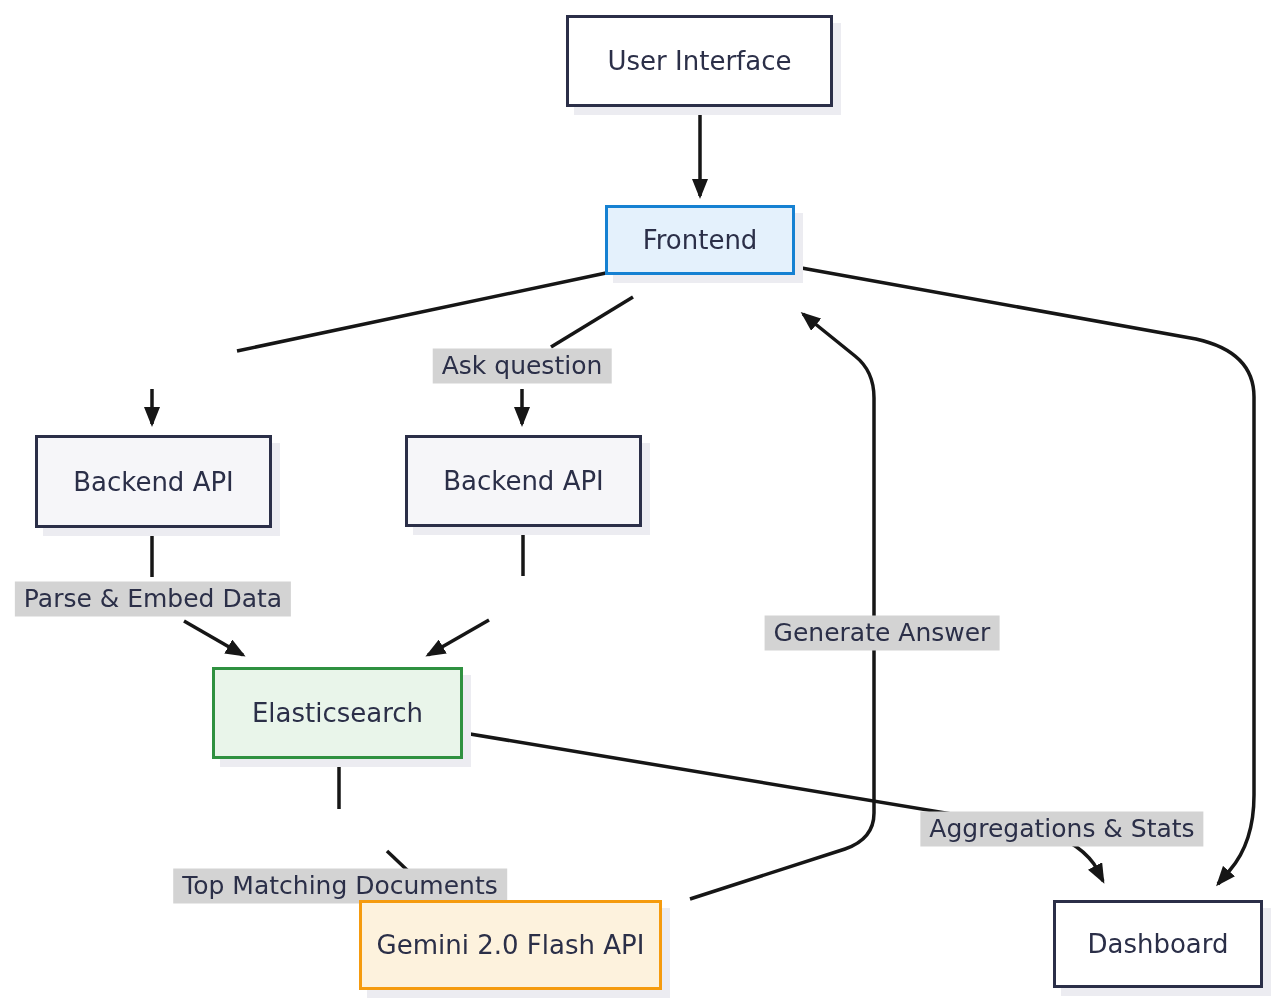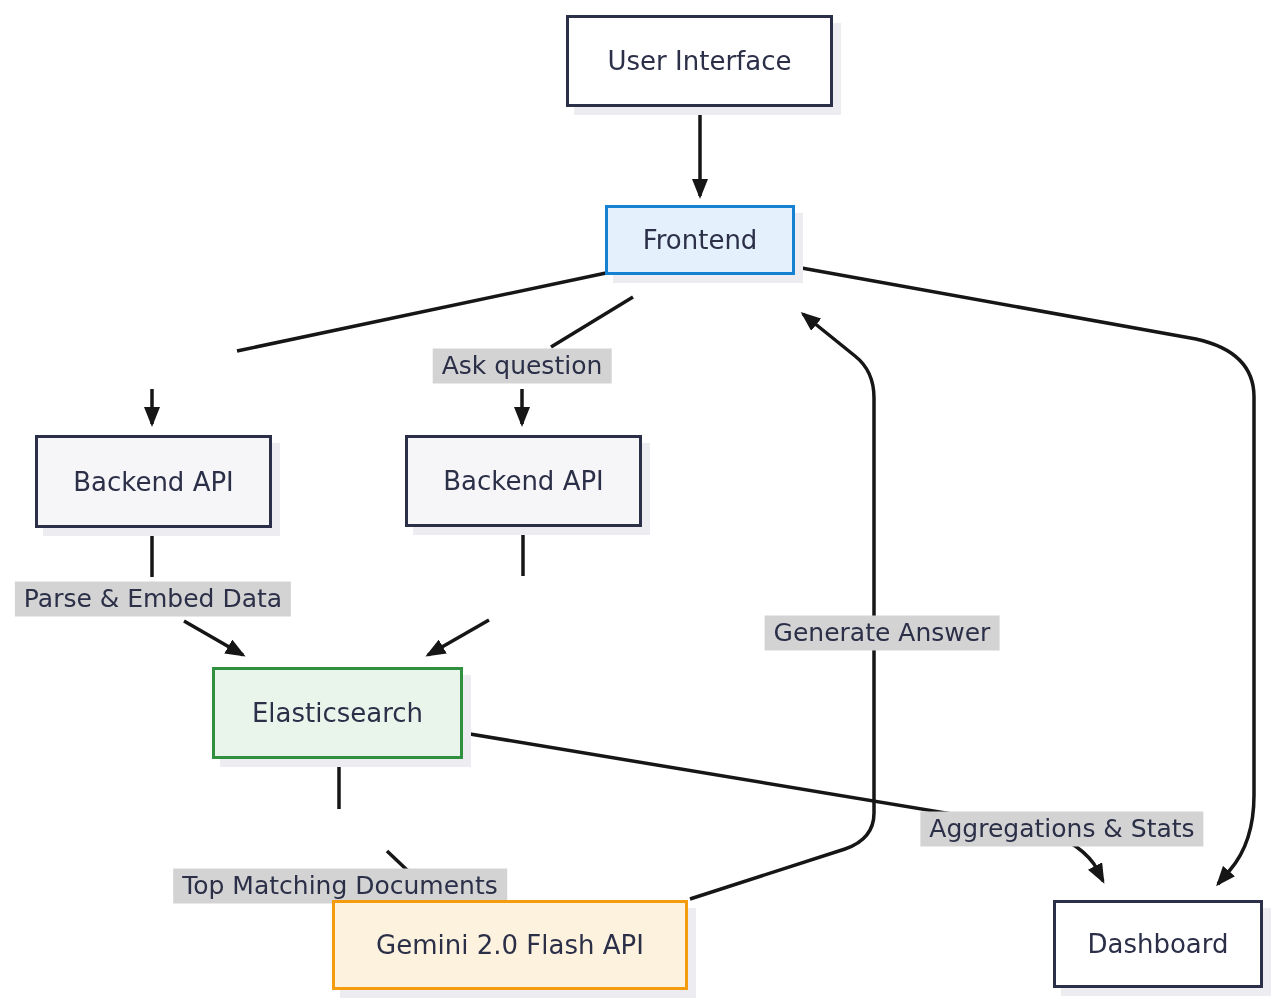--- a/index.html
+++ b/index.html
@@ -51,21 +51,21 @@
     font-size: 26px;
     white-space: nowrap;
   }
   .n-ui        { left:566px; top:15px;  width:267px; height:92px; }
   .n-frontend  { left:605px; top:205px; width:190px; height:70px;
                  border-color: var(--frontend-border); background: var(--frontend-fill); }
   .n-backend1  { left:35px;  top:435px; width:237px; height:93px; background: var(--neutral-fill); }
   .n-backend2  { left:405px; top:435px; width:237px; height:92px; background: var(--neutral-fill); }
   .n-elastic   { left:212px; top:667px; width:251px; height:92px;
                  border-color: var(--elastic-border); background: var(--elastic-fill); }
-  .n-gemini    { left:332px; top:900px; width:356px; height:90px;
+  .n-gemini    { left:359px; top:900px; width:303px; height:90px;
                  border-color: var(--gemini-border); background: var(--gemini-fill); }
   .n-dashboard { left:1053px; top:900px; width:210px; height:88px; }
   .edge-label {
     position: absolute;
     transform: translate(-50%, -50%);
     background: var(--label-bg);
     color: var(--ink);
     font-size: 25px;
     padding: 2px 9px 4px 9px;
     white-space: nowrap;

